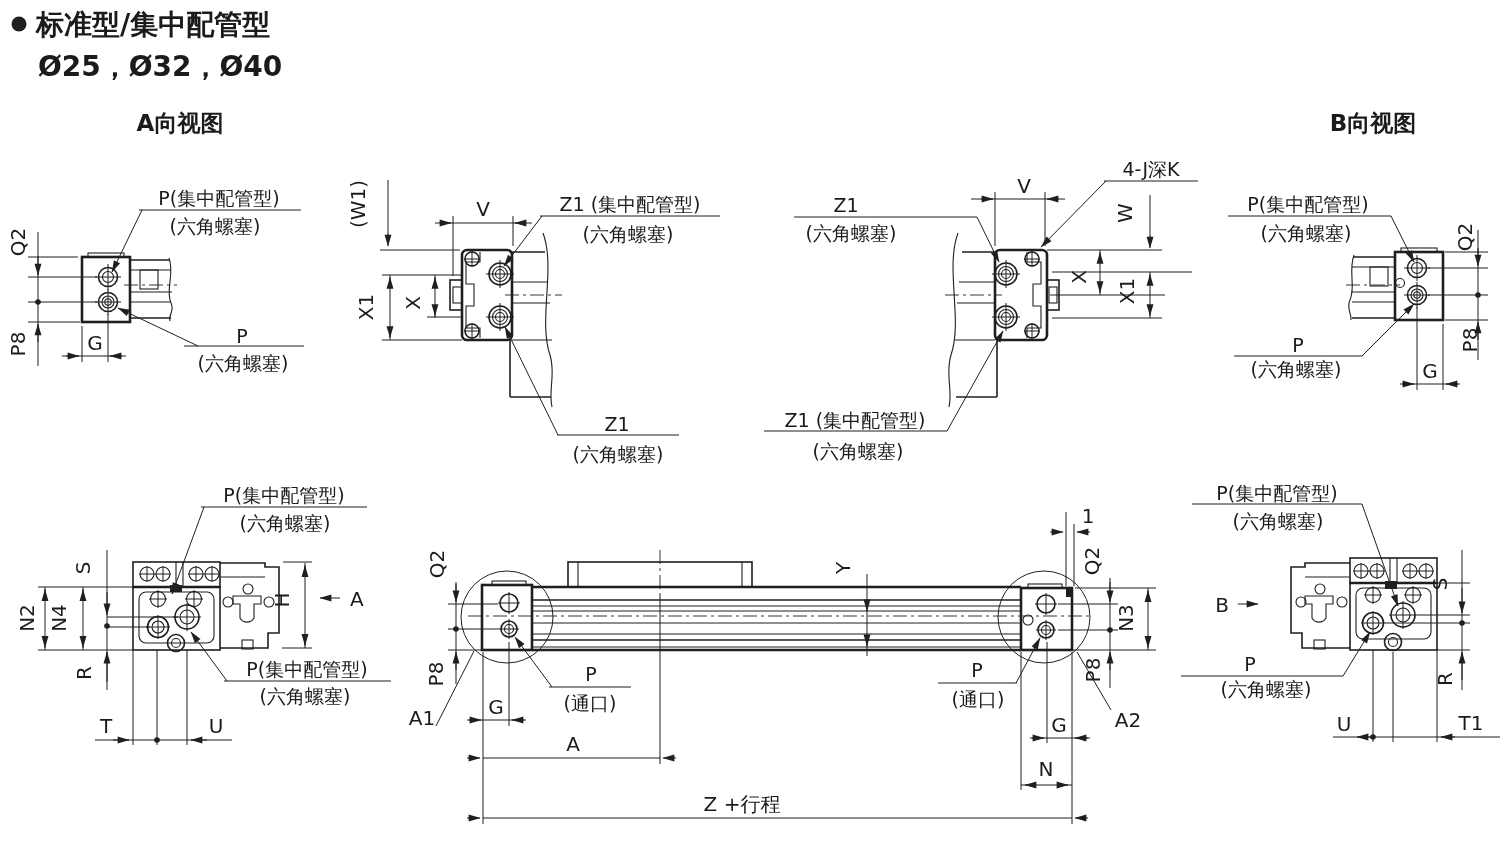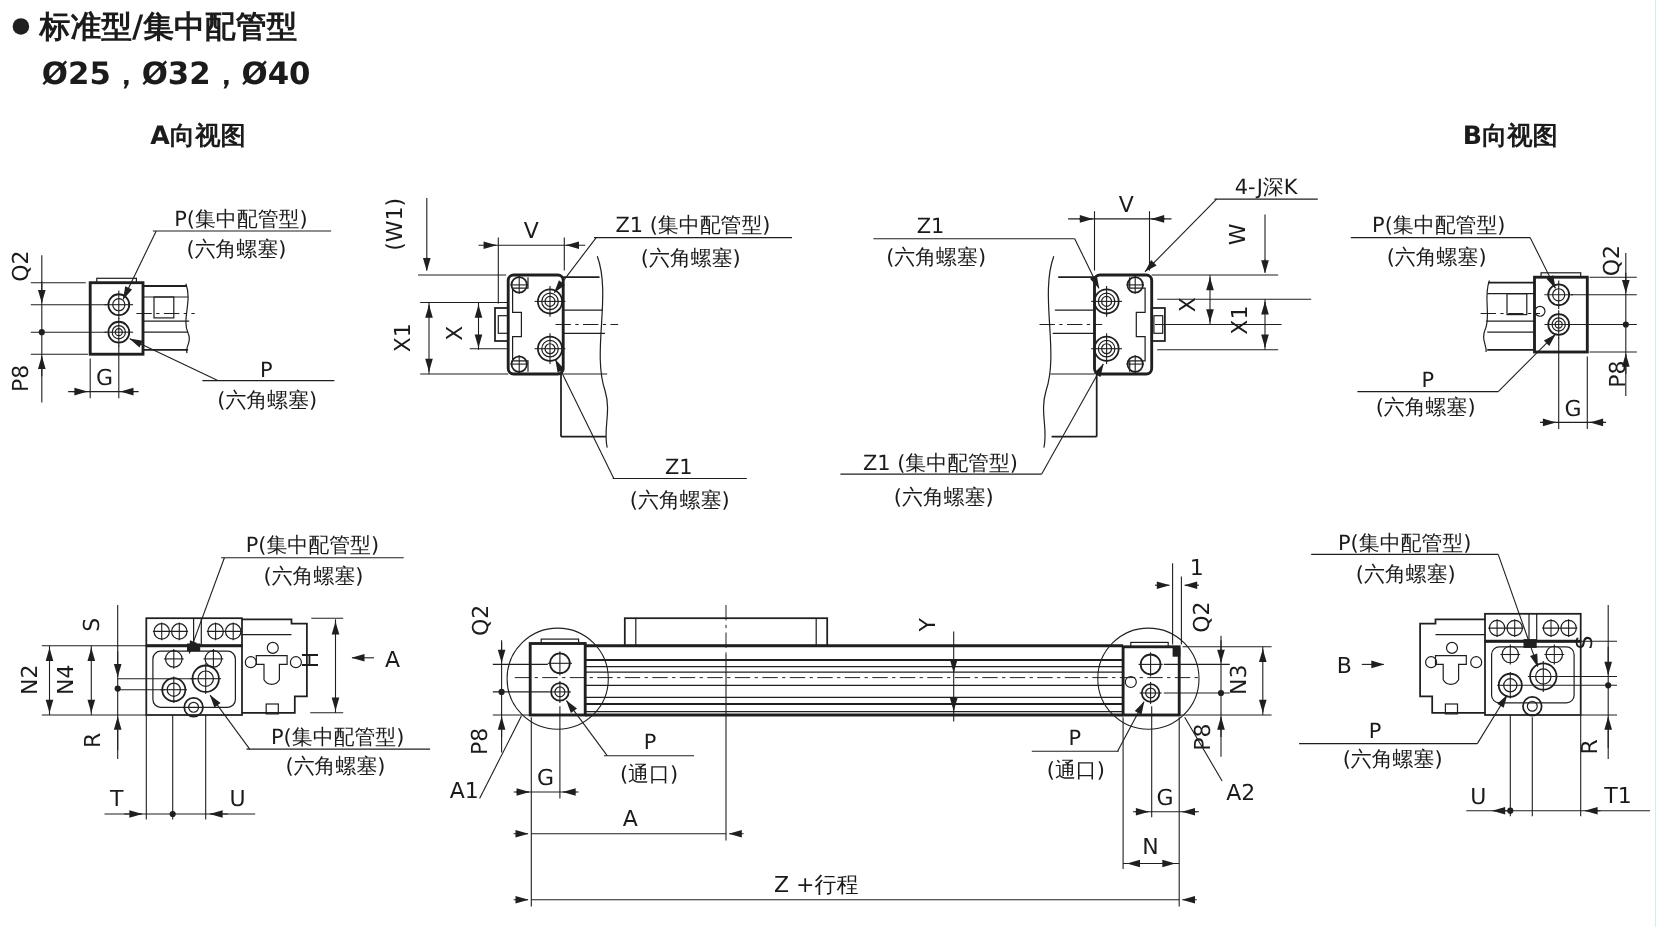--- a/index.html
+++ b/index.html
@@ -1,16 +1,16 @@
 <!DOCTYPE html>
 <html><head>
 <meta charset="utf-8">
 <style>
   html,body{margin:0;padding:0;background:#fff;}
-  .stage{position:relative;width:1505px;height:843px;background:#22c55e;overflow:hidden;
+  .stage{position:relative;width:1505px;height:843px;background:#3b82f6;overflow:hidden;
          font-family:"DejaVu Sans","Liberation Sans",sans-serif;}
   svg{position:absolute;left:0;top:0;}
   svg text{fill:#1b1b1b;font-family:"DejaVu Sans","Liberation Sans",sans-serif;}
   .ttl{font-size:28px;font-weight:700;}
   .vt{font-size:23px;font-weight:600;}
   .lbl{font-size:19px;}
   .dim{font-size:20px;}
   .ln{stroke:#1f1f1f;stroke-width:1.6;fill:none;}
   .lt{stroke:#1f1f1f;stroke-width:1.1;fill:none;}
   .tk{stroke:#1f1f1f;stroke-width:2.6;fill:none;}

